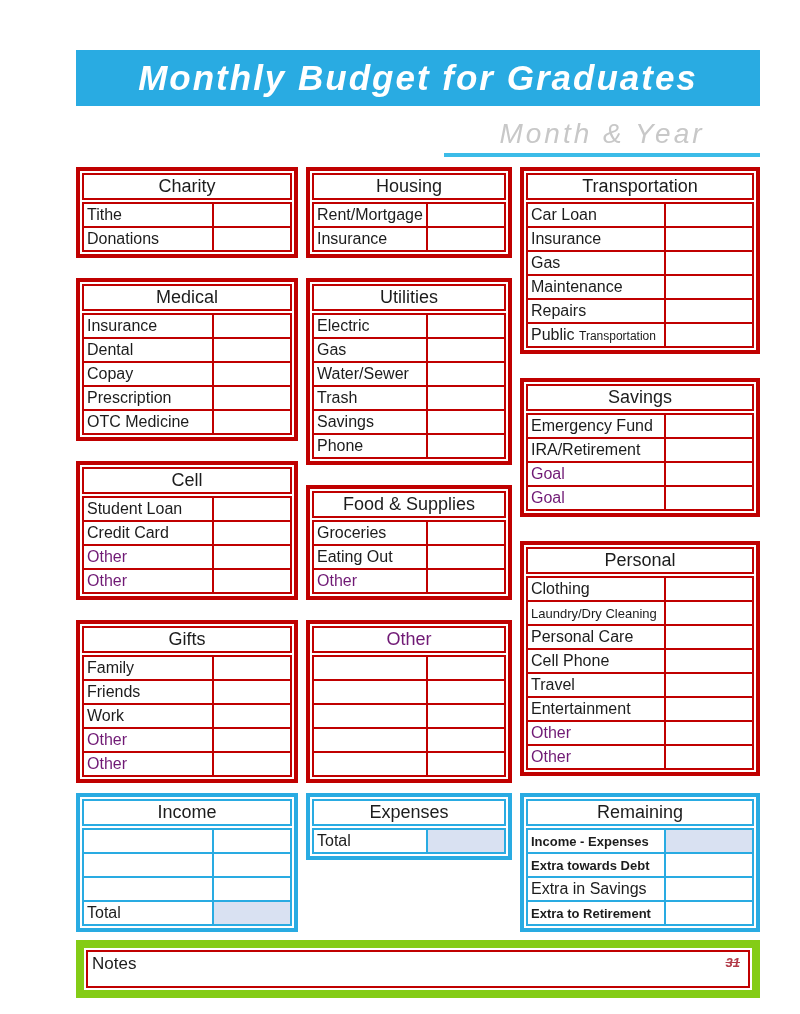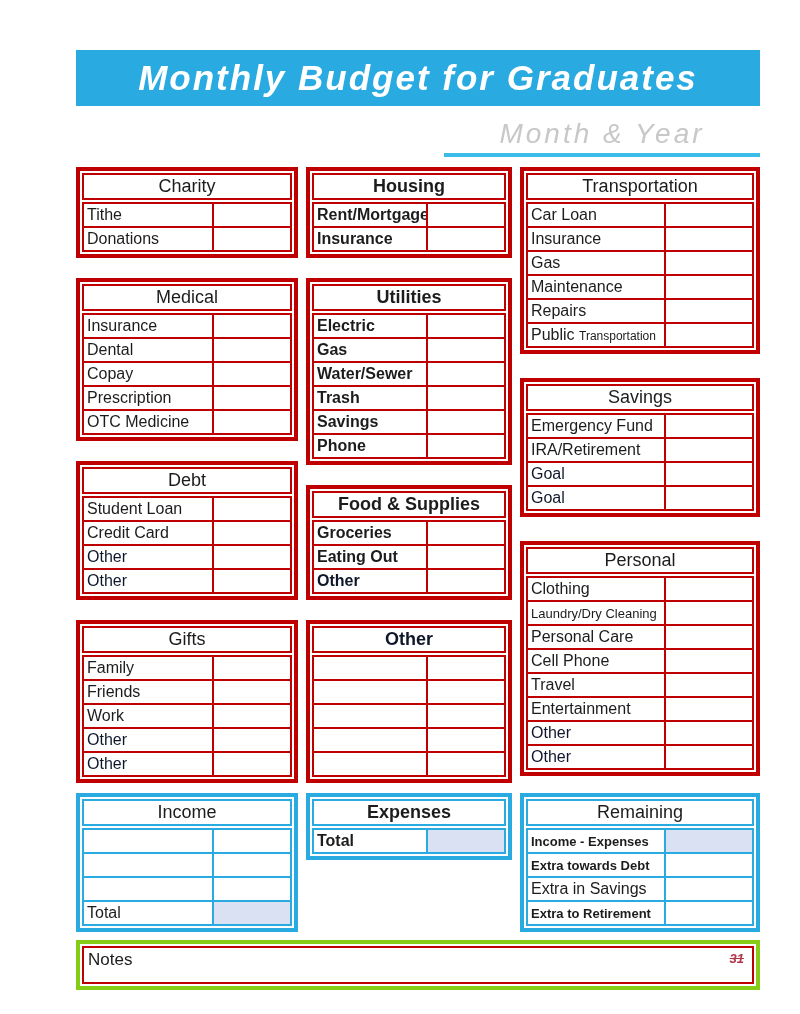--- a/index.html
+++ b/index.html
@@ -18,46 +18,46 @@
   .month-row{display:flex;justify-content:flex-end;margin-top:12px;margin-bottom:10px;}
   .month-field{
     width:316px;border-bottom:4px solid #3cbce8;text-align:center;
     font-size:28px;font-style:italic;letter-spacing:3px;color:#c8c8c8;padding-bottom:3px;
   }
 
   
   .grid{display:flex;justify-content:space-between;align-items:flex-start;}
   .col{display:flex;flex-direction:column;gap:20px;}
   .col-0{width:222px;align-items:center;}
-  .col-1{width:206px;font-weight:bold;}
+  .col-1{width:206px;}
   .col-2{width:240px;gap:24px;}
   .grid.bottom{margin-top:10px;}
 
   
   .tbl{border:4px solid #c00000;padding:2px;background:#fff;box-sizing:border-box;}
   .tbl.blue{border-color:#29abe2;}
   .tbl-header{
     border:2px solid #c00000;margin-bottom:2px;
     text-align:center;font-size:18px;height:23px;line-height:23px;
     white-space:nowrap;overflow:hidden;
   }
   .tbl.blue .tbl-header{border-color:#29abe2;}
   .tbl table{border-collapse:collapse;width:100%;table-layout:fixed;}
   .tbl td{border:2px solid #c00000;height:22px;font-size:16px;padding:0 3px;white-space:nowrap;overflow:hidden;}
   .tbl.blue td{border-color:#29abe2;}
   td.val{width:70px;}
   .col-2 td.val{width:80px;}
   td.shaded{background:#d9e1f2;}
-  .muted{color:#0f172a;}
+  .muted{color:#701a75;}
   td.small{font-size:13px;}
   td.bold{font-weight:bold;}
   .suffix{font-size:12px;}
 
   
-  .notes{margin-top:8px;border:4px solid #84cc16;padding:2px;}
+  .notes{margin-top:8px;border:8px solid #84cc16;padding:2px;}
   .notes-inner{border:2px solid #c00000;height:30px;position:relative;padding:2px 4px;font-size:17px;}
   .brand-logo{position:absolute;right:8px;top:1px;text-align:center;line-height:1;}
   .logo-mark{color:#b23a48;font-size:13px;font-weight:bold;font-style:italic;text-decoration:line-through;}
   .logo-sub{width:15px;height:3px;background:#c2c2c2;margin:2px auto 0;}
 </style>
 </head>
 <body>
 
 <div class="sheet">
 
@@ -107,21 +107,21 @@
                 <td class="val"></td>
               </tr>
               <tr>
                 <td class="lbl">OTC Medicine</td>
                 <td class="val"></td>
               </tr>
             </tbody>
           </table>
         </section>
         <section class="tbl">
-          <div class="tbl-header">Debt</div>
+          <div class="tbl-header">Cell</div>
           <table>
             <tbody>
               <tr>
                 <td class="lbl">Student Loan</td>
                 <td class="val"></td>
               </tr>
               <tr>
                 <td class="lbl">Credit Card</td>
                 <td class="val"></td>
               </tr>

